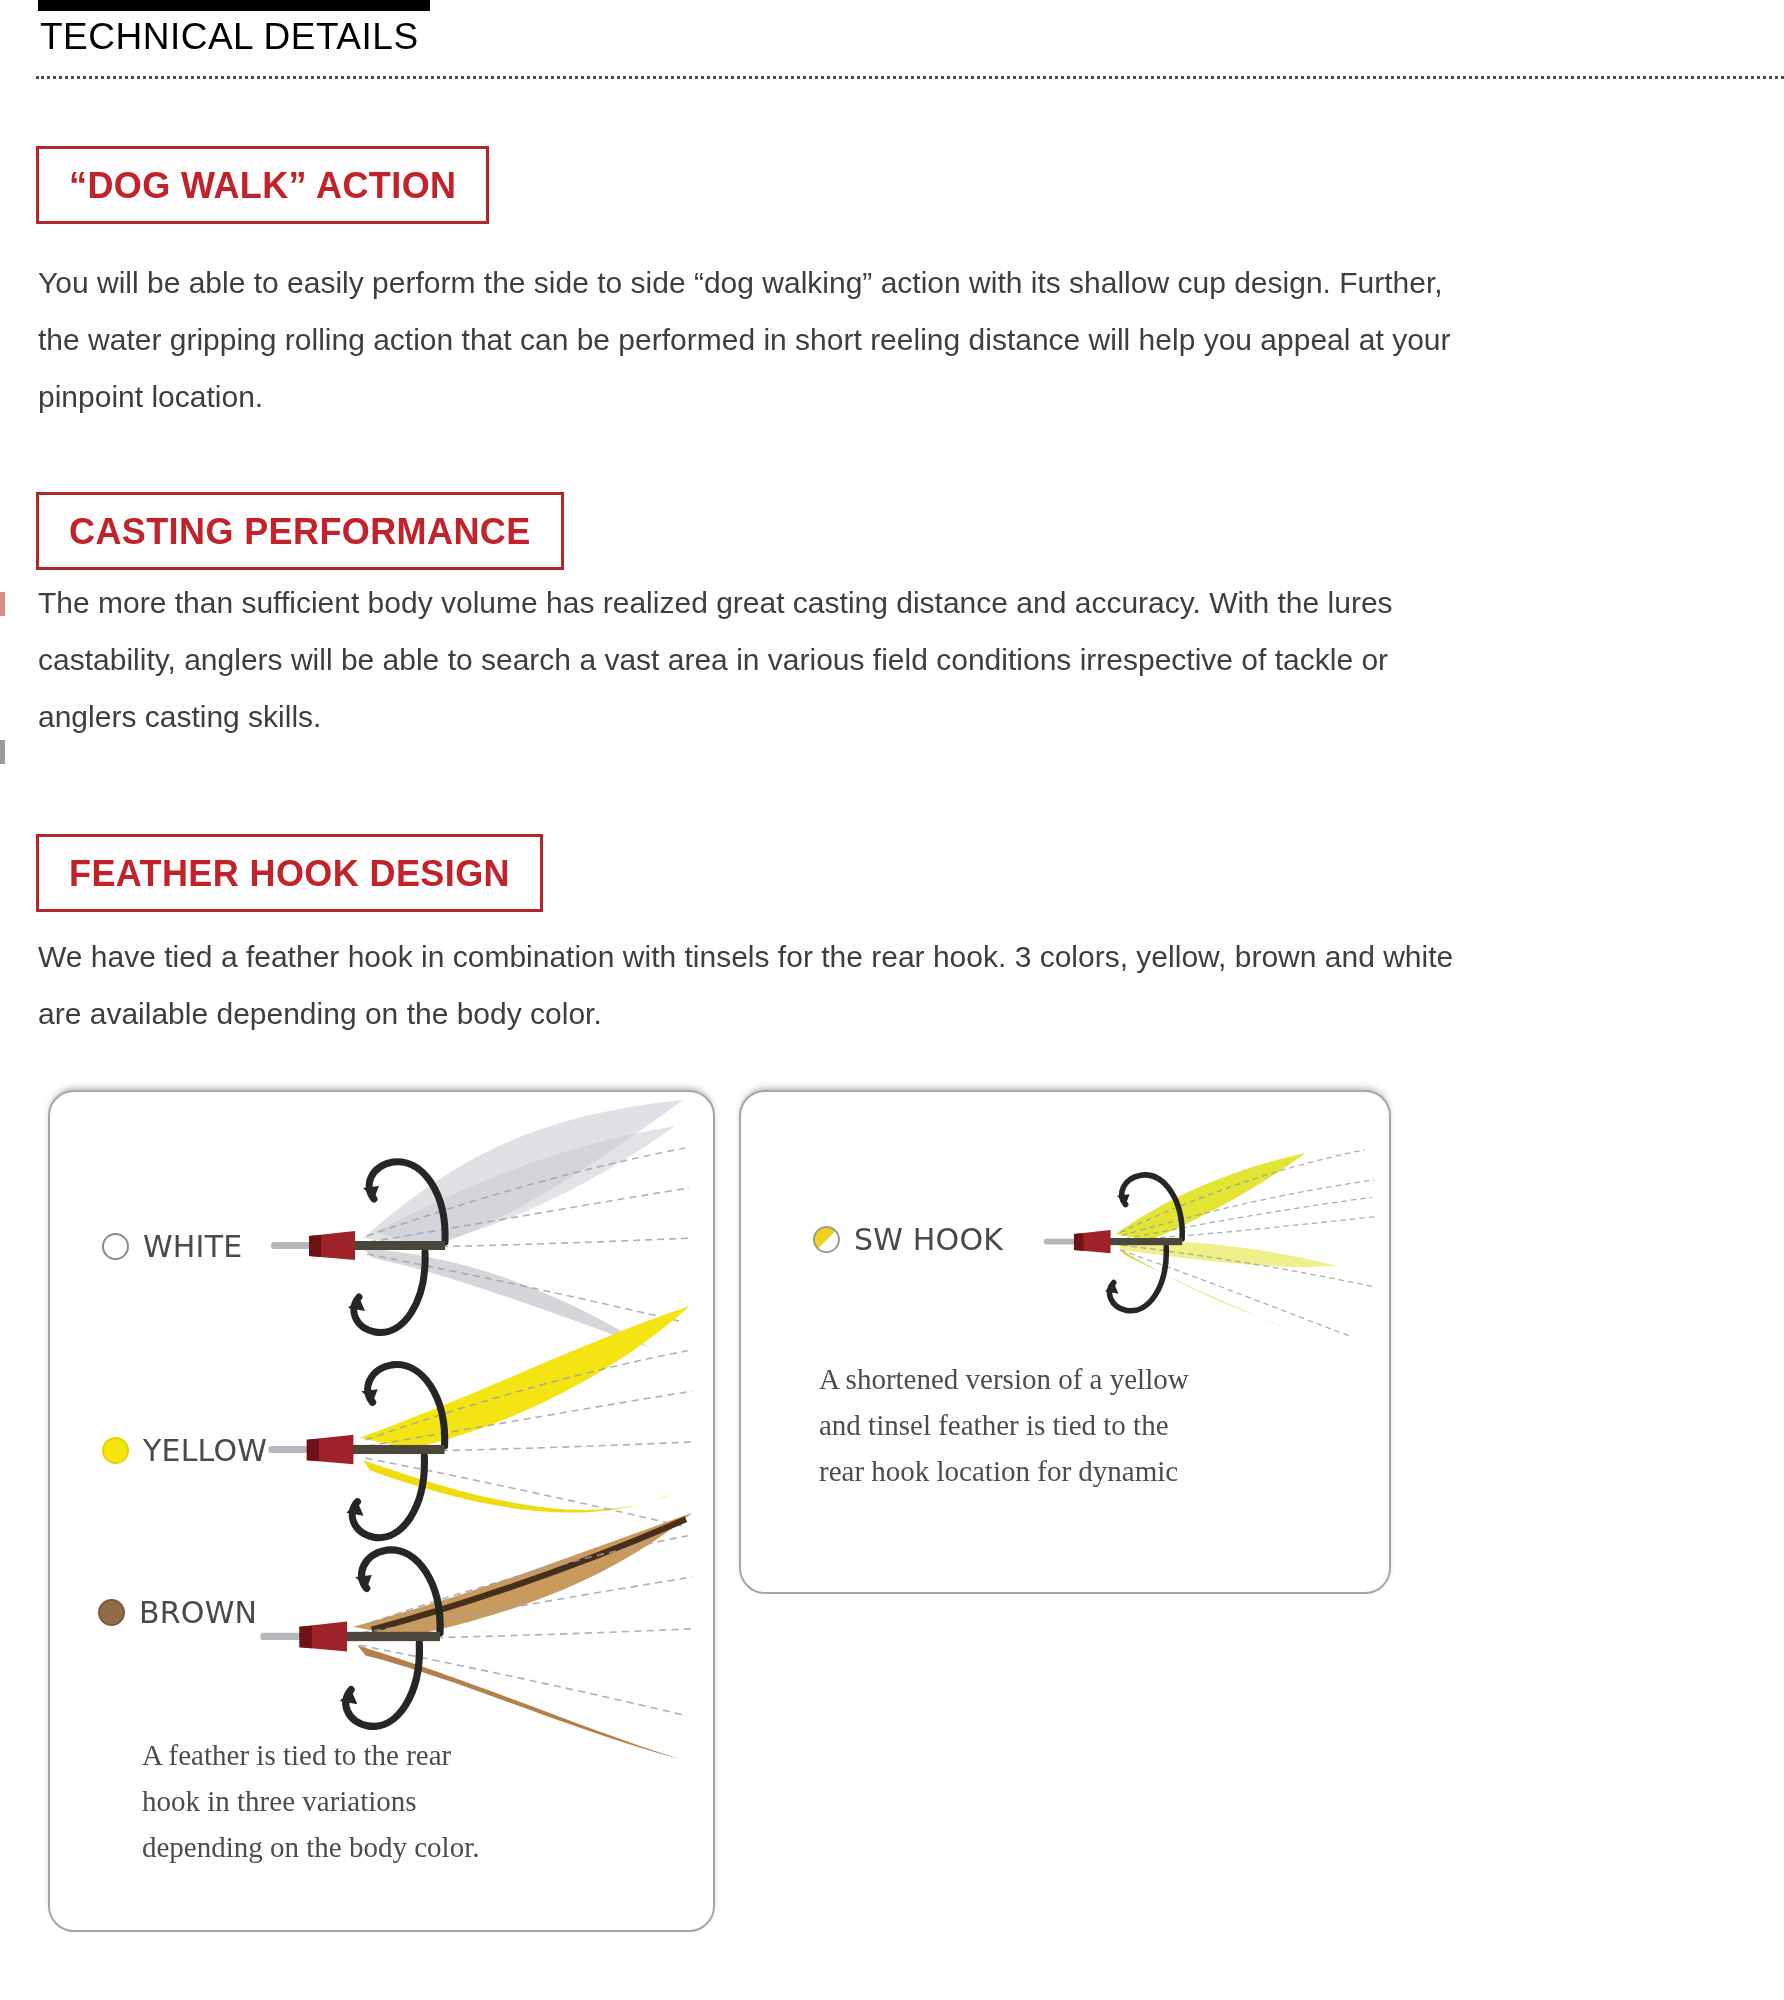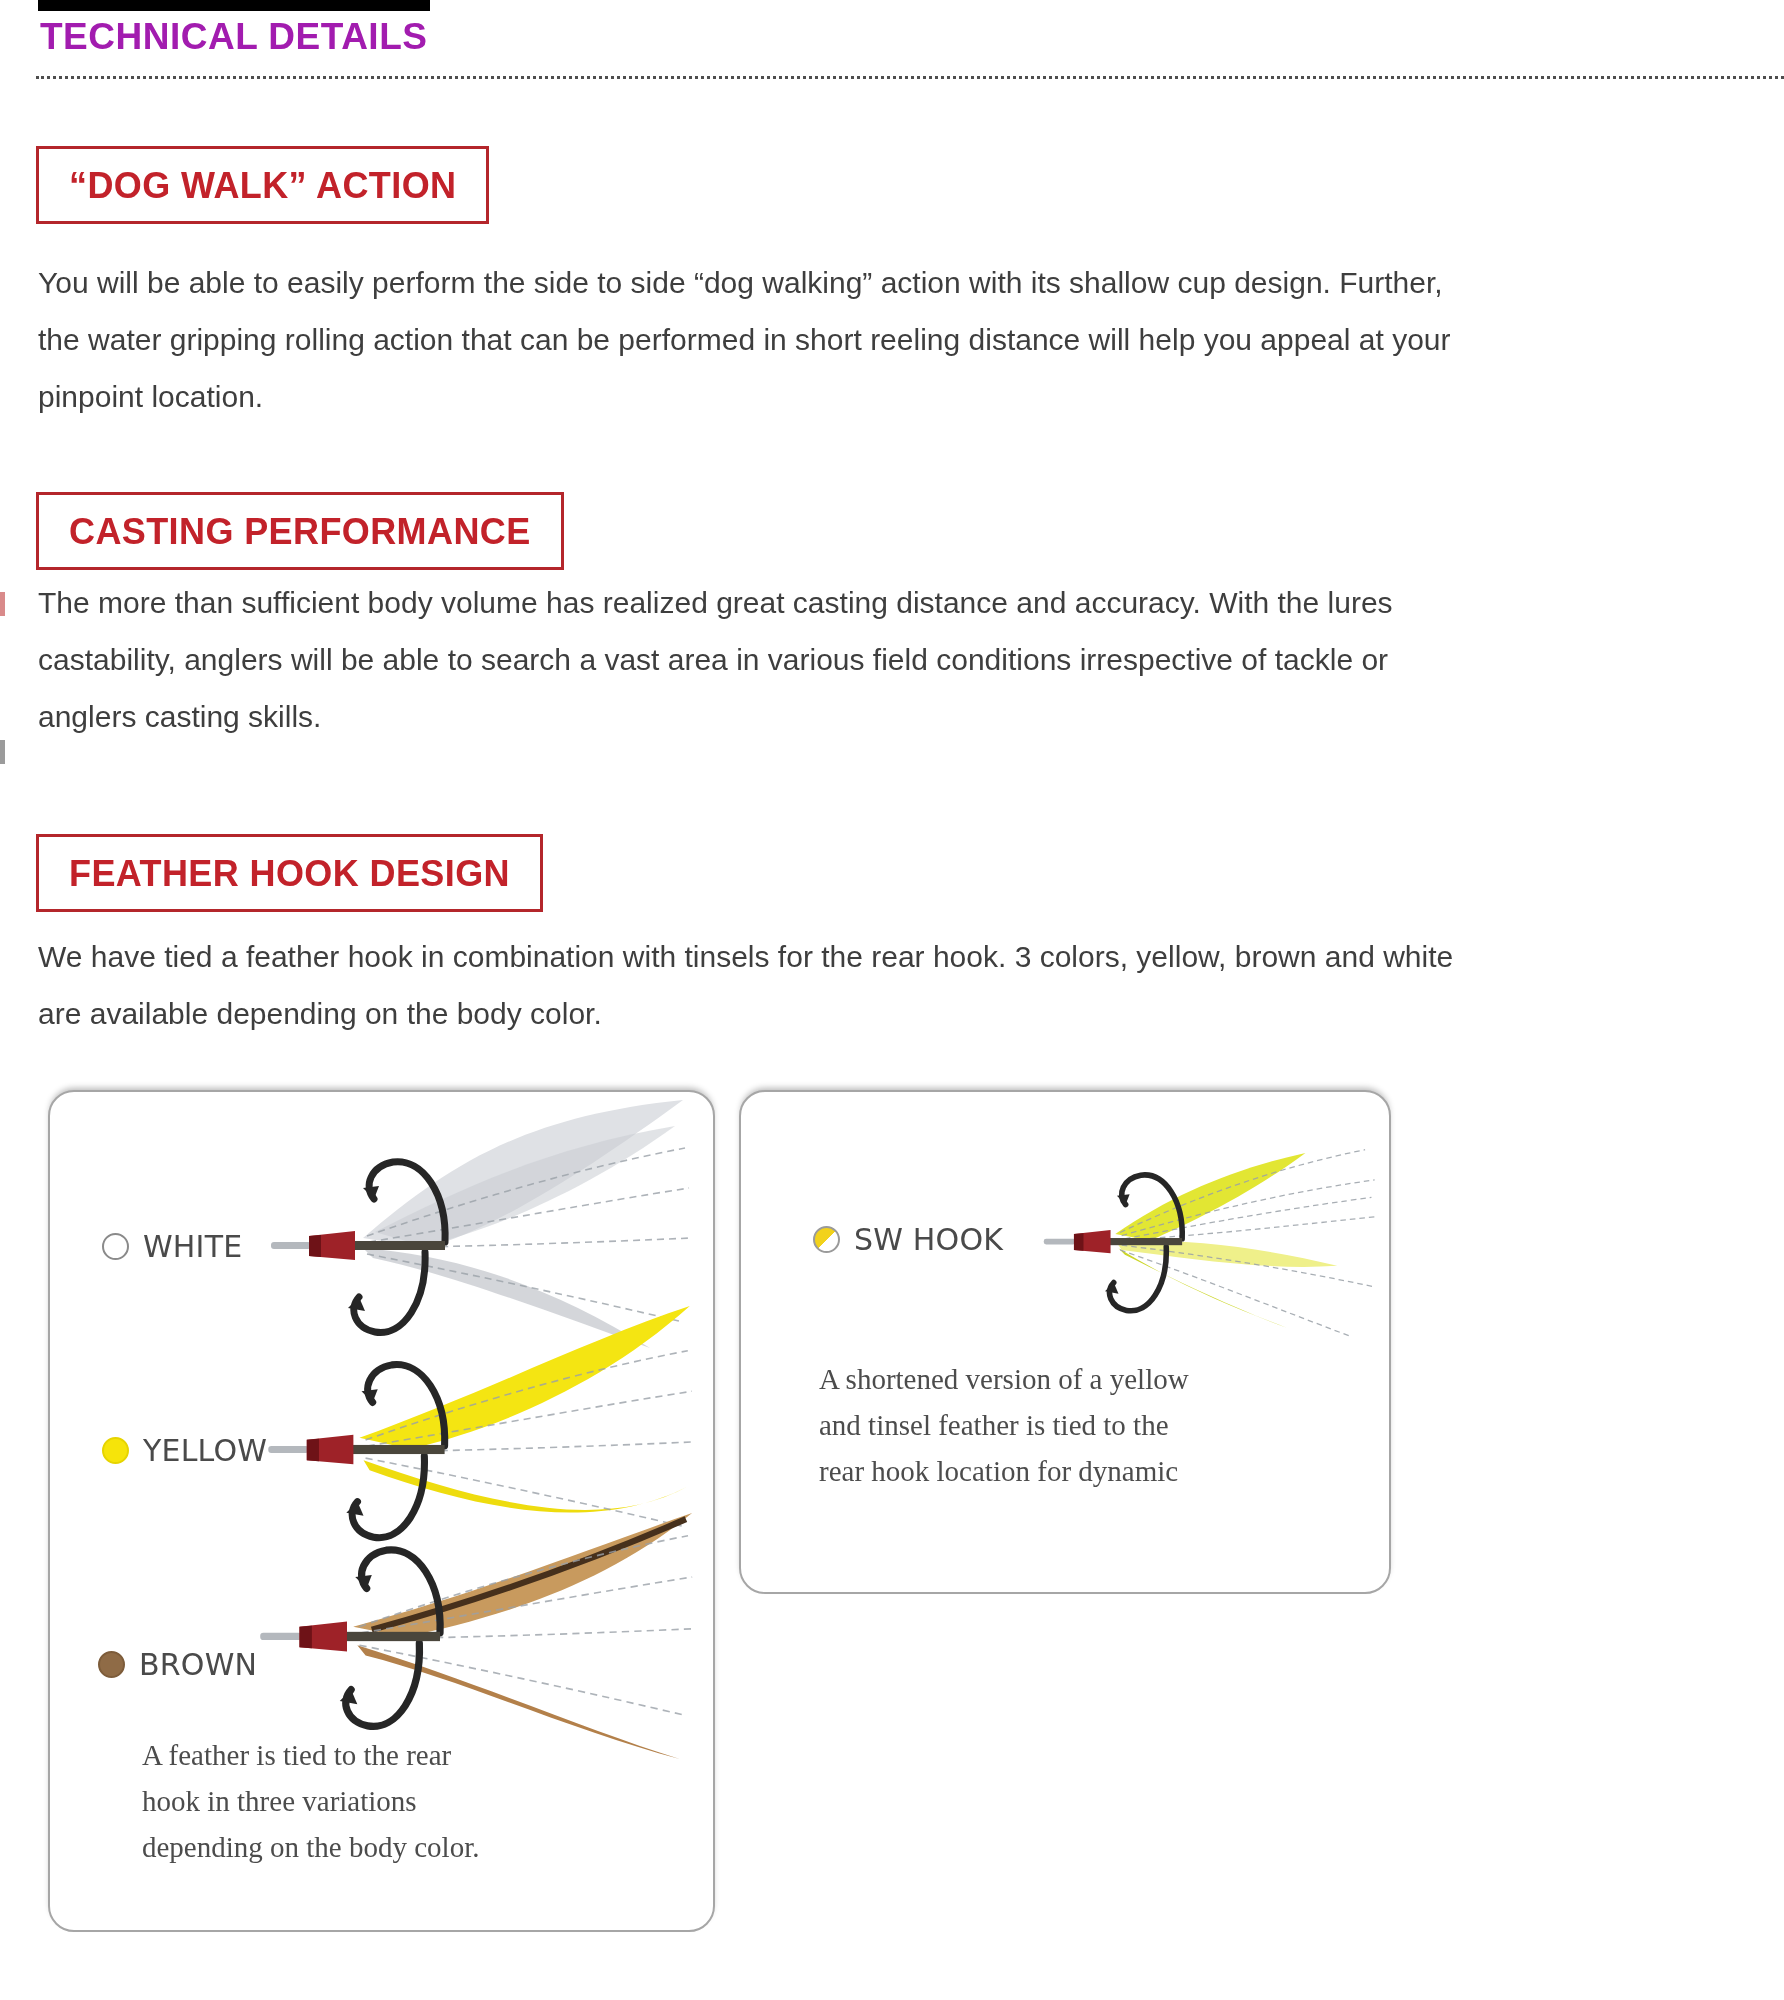--- a/index.html
+++ b/index.html
@@ -2,21 +2,21 @@
 <html><head>
 <meta charset="utf-8">
 <style>
   html,body{margin:0;padding:0;}
   body{
     width:1784px;height:2000px;position:relative;background:#ffffff;overflow:hidden;
     font-family:"Liberation Sans", sans-serif;
   }
   .abs{position:absolute;}
   #top-strip{left:38px;top:0;width:392px;height:11px;background:#000;}
-  #page-title{left:40px;top:16px;font-size:37px;font-weight:bold;color:#a21caf;letter-spacing:.5px;}
+  #page-title{left:40px;top:16px;font-size:37px;font-weight:normal;color:#000000;letter-spacing:.5px;}
   #dotted-rule{left:36px;top:58px;width:1748px;height:18px;border-bottom:3px dotted #4e4e4e;}
   .sec-label{
     left:36px;display:inline-block;background:#fff;
     border:3px solid #b4262b;color:#c2222a;
     font-size:36px;font-weight:bold;letter-spacing:.4px;
     padding:16px 30px 14px 30px;
   }
   #label-1{top:146px;}
   #label-2{top:492px;}
   #label-3{top:834px;}
@@ -34,21 +34,21 @@
   #card-left{left:48px;top:1090px;width:663px;height:838px;}
   #card-right{left:739px;top:1090px;width:648px;height:500px;}
   .vrow{position:absolute;display:flex;align-items:center;gap:14px;}
   .dot{width:27px;height:27px;border-radius:50%;box-sizing:border-box;flex:0 0 auto;}
   .vlabel{
     font-family:"DejaVu Sans", sans-serif;
     font-size:30px;color:#4a4a4a;letter-spacing:.2px;white-space:nowrap;
   }
   #row-white{left:52px;top:137px;}
   #row-yellow{left:52px;top:341px;}
-  #row-brown{left:48px;top:555px;justify-content:space-between;}
+  #row-brown{left:48px;top:503px;justify-content:space-between;}
   #row-sw{left:72px;top:130px;}
   .art{position:absolute;pointer-events:none;}
   #art-white{left:192px;top:4px;}
   #art-yellow{left:192px;top:206px;}
   #art-brown{left:186px;top:390px;}
   #art-sw{left:290px;top:0px;}
   .card-caption{
     position:absolute;font-family:Liberation Serif, serif;
     font-size:29px;line-height:46px;color:#4c4c4c;
   }

